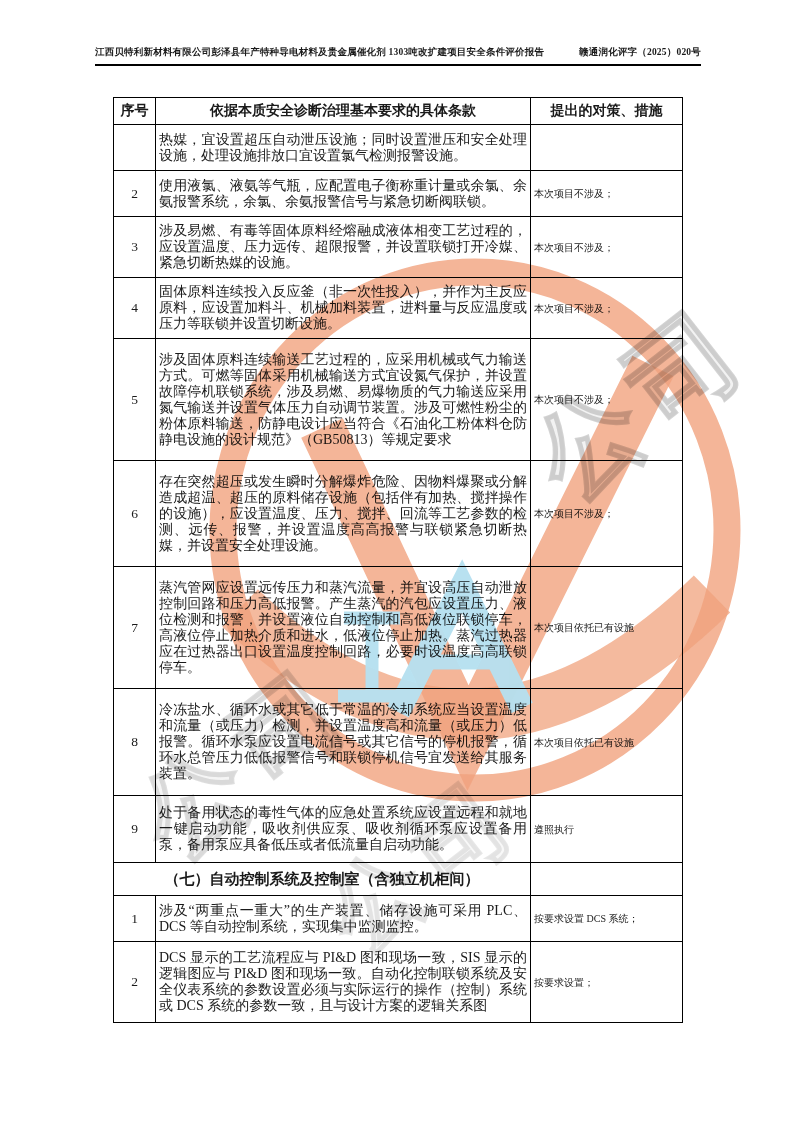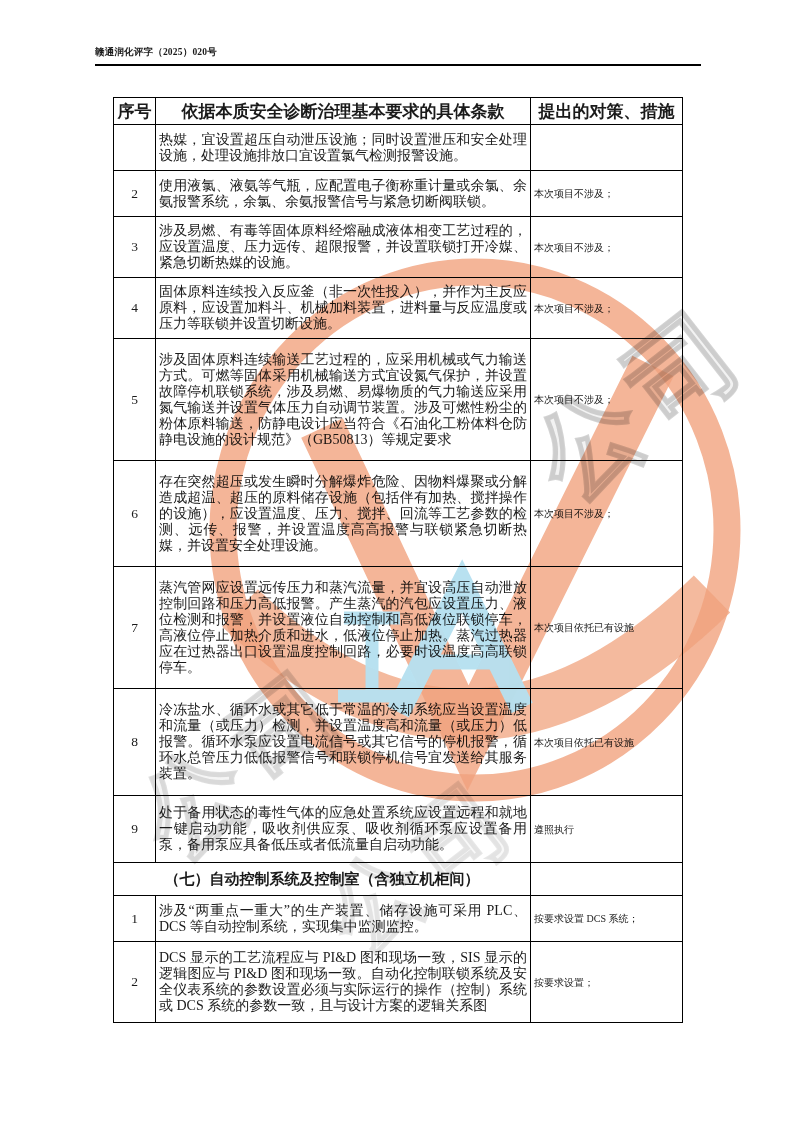--- a/index.html
+++ b/index.html
@@ -19,21 +19,21 @@
   table.req{
     position:absolute;left:113px;top:97px;width:569px;
     border-collapse:collapse;table-layout:fixed;
   }
   table.req th,table.req td{
     border:1.5px solid #000;vertical-align:middle;overflow:hidden;
     padding:1px 3px;box-sizing:border-box;
   }
   table.req th{
     font-family:"Liberation Sans","DejaVu Sans",sans-serif;
-    font-weight:bold;font-size:17px;text-align:center;height:27px;padding:0;
+    font-weight:bold;font-size:14px;text-align:center;height:27px;padding:0;
   }
   col.c-no{width:42px;}
   col.c-clause{width:375px;}
   col.c-measure{width:152px;}
   td.no{ text-align:center;font-size:13.5px;}
   td.clause{ font-size:14px;line-height:16px;text-align:justify;text-justify:inter-ideograph;}
   td.measure{font-size:10px;line-height:19px;padding-left:5px;}
   td.section{
     font-family:"Liberation Sans","DejaVu Sans",sans-serif;
     font-weight:bold;font-size:15px;text-align:center;
@@ -55,20 +55,21 @@
   .ghost-1{left:505px;top:420px;font-size:105px;letter-spacing:14px;transform:rotate(-38deg);}
   .ghost-2{left:110px;top:780px;font-size:105px;letter-spacing:14px;transform:rotate(-38deg);opacity:0.75;}
   .ghost-3{left:300px;top:880px;font-size:95px;letter-spacing:10px;transform:rotate(-38deg);opacity:0.55;}
 </style>
 </head>
 <body>
 
 <div class="page">
 
   <div class="doc-header">
+    <span>江西贝特利新材料有限公司彭泽县年产特种导电材料及贵金属催化剂 1303吨改扩建项目安全条件评价报告</span>
     <span>赣通润化评字（2025）020号</span>
   </div>
   <div class="header-rule"></div>
 
   <div class="ghost ghost-2">公司</div>
   <div class="ghost ghost-3">公司</div>
   <div class="ghost ghost-1">公司</div>
 
   <table class="req">
     <colgroup>

